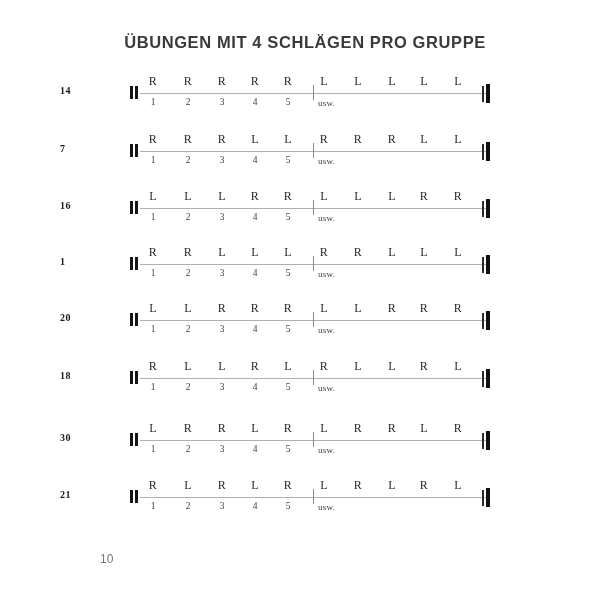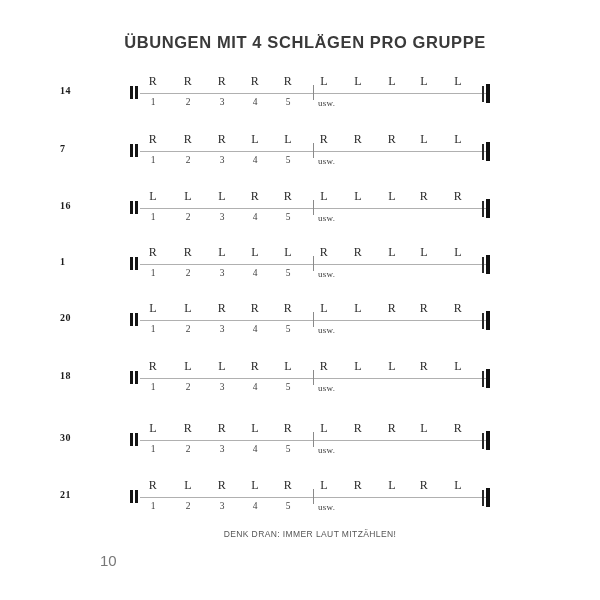--- a/index.html
+++ b/index.html
@@ -45,21 +45,21 @@
 
   .footer-note{
     position:absolute;top:529px;left:0;width:600px;padding-left:20px;box-sizing:border-box;
     text-align:center;
     font-family:"Liberation Sans",sans-serif;
     font-size:8.5px;font-weight:400;letter-spacing:0.4px;color:#555;
   }
   .page-number{
     position:absolute;left:100px;top:552px;
     font-family:"Liberation Sans",sans-serif;
-    font-size:15px;color:#777;
+    font-size:12px;color:#777;
   }
 </style>
 </head>
 <body>
 
 <div class="page">
   <h1 class="title">ÜBUNGEN MIT 4 SCHLÄGEN PRO GRUPPE</h1>
   <div id="exercise-list">
       <div class="row" style="top: 73px;">
     <span class="ex-num">14</span>
@@ -287,15 +287,14 @@
         <span class="stick-letter" style="left: 392px;">L</span>
         <span class="stick-letter" style="left: 424px;">R</span>
         <span class="stick-letter" style="left: 458px;">L</span>
         <span class="count-num" style="left: 153px;">1</span>
         <span class="count-num" style="left: 188px;">2</span>
         <span class="count-num" style="left: 222px;">3</span>
         <span class="count-num" style="left: 255px;">4</span>
         <span class="count-num" style="left: 288px;">5</span>
       </div>
     </div>
-  <div class="footer-note">DENK DRAN: IMMER LAUT MITZÄHLEN!</div>
   <div class="page-number">10</div>
 </div>
 
 </body></html>

